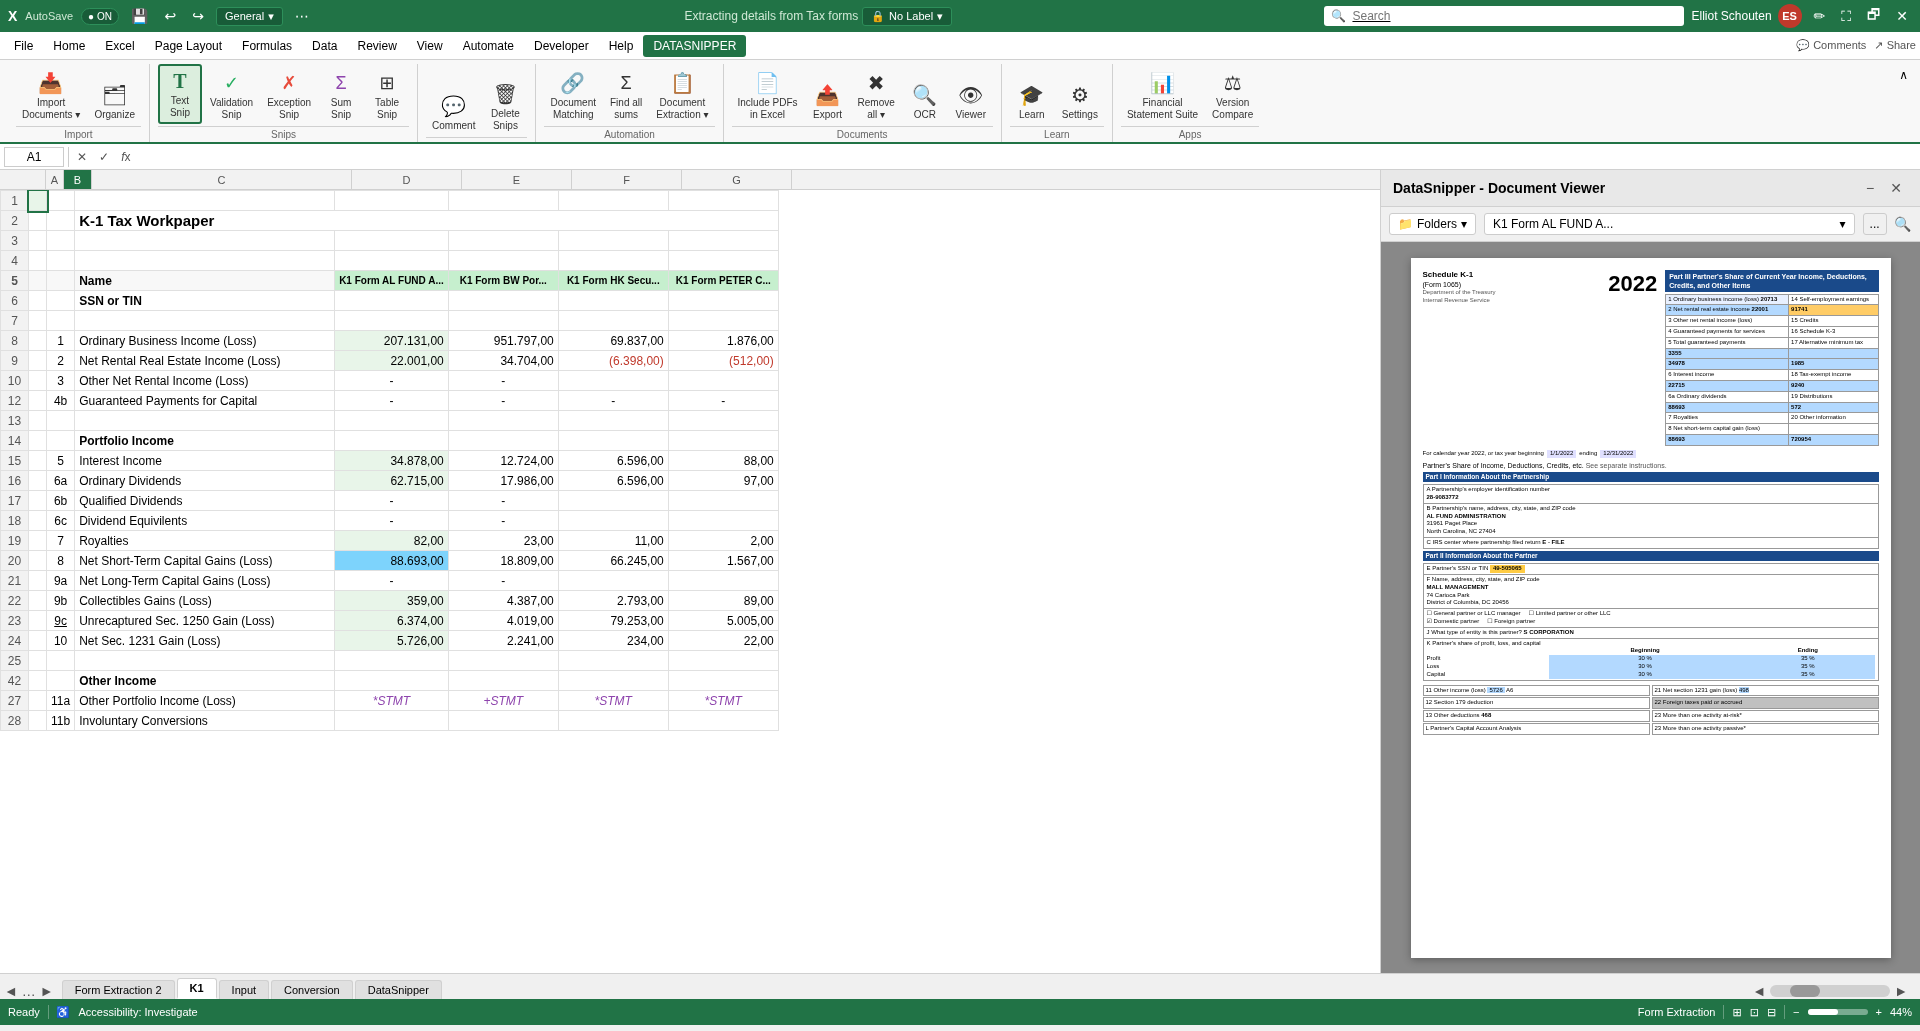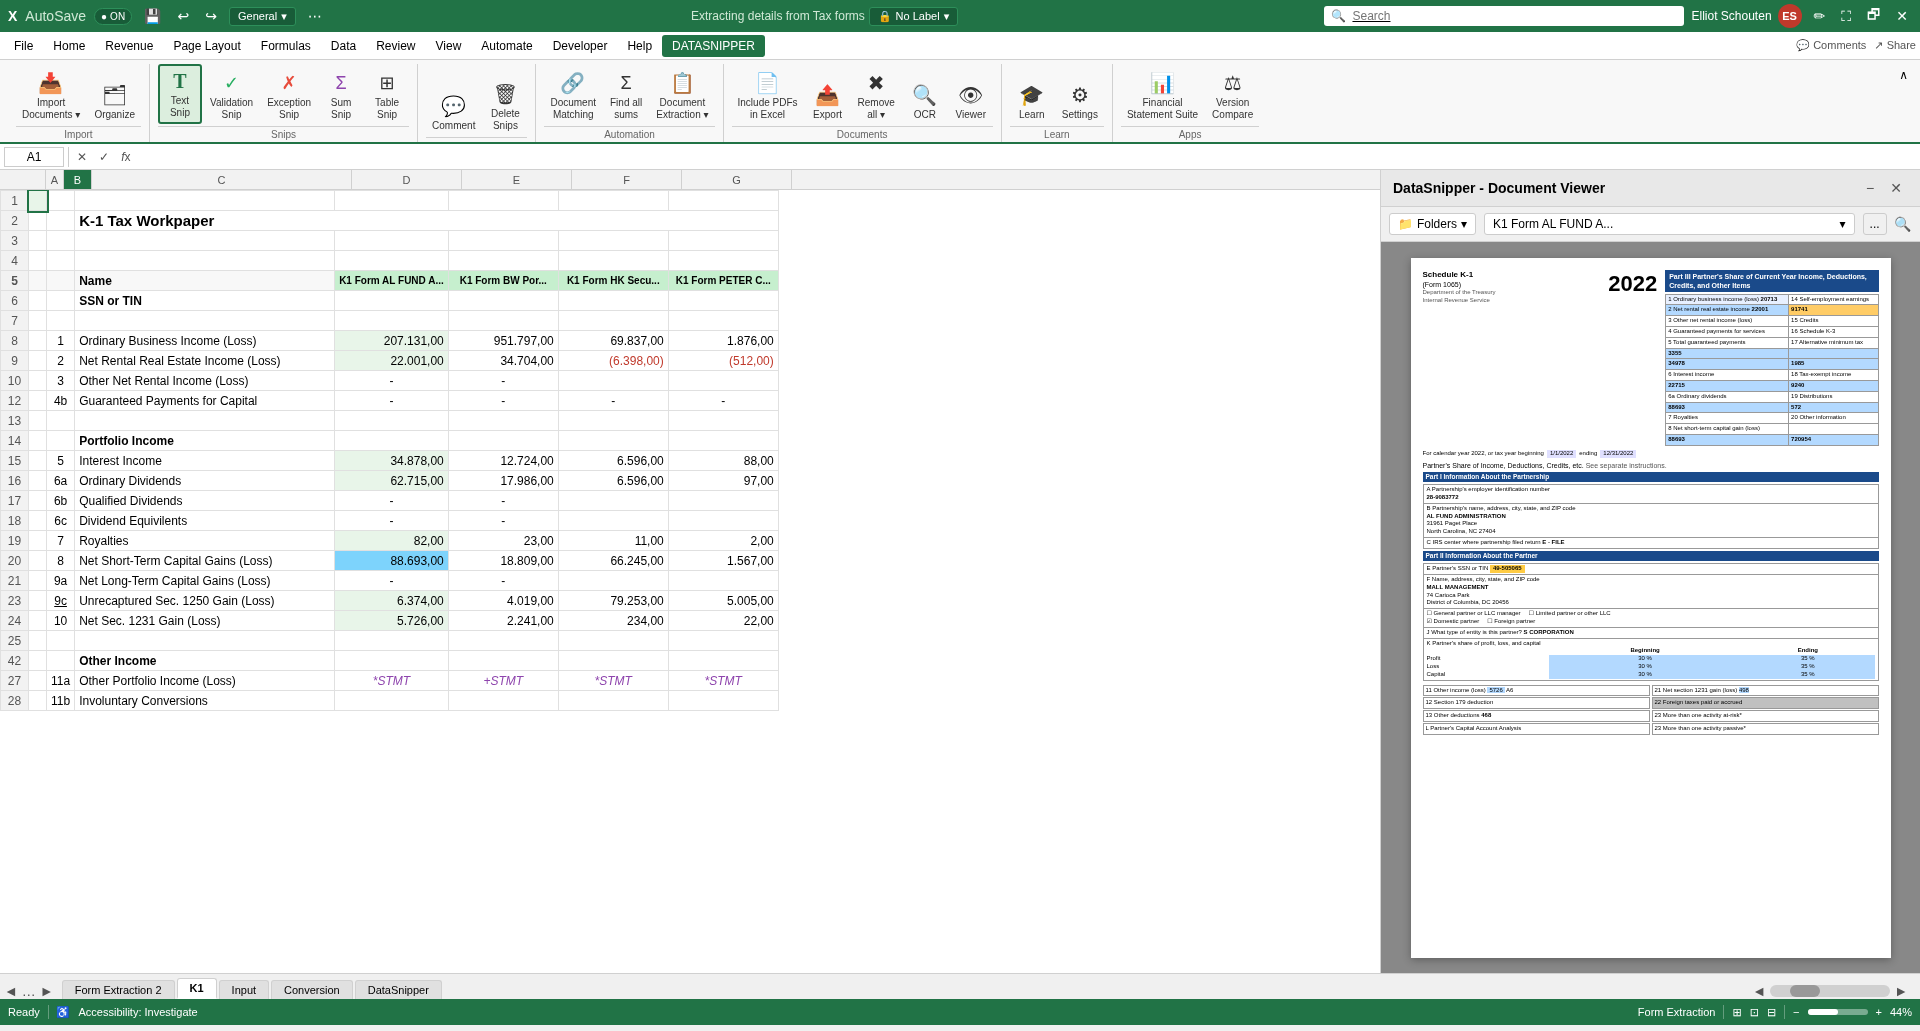--- a/index.html
+++ b/index.html
@@ -12,21 +12,21 @@
       height: 32px;
       display: flex;
       align-items: center;
       padding: 0 8px;
       justify-content: space-between;
     }
     #title-bar-left { display: flex; align-items: center; gap: 8px; }
     #title-bar-center { display: flex; align-items: center; gap: 4px; flex: 1; justify-content: center; }
     #title-bar-right { display: flex; align-items: center; gap: 8px; }
 
-    .autosave-label { font-size: 14px; color: #cfe8d5; }
+    .autosave-label { font-size: 11px; color: #cfe8d5; }
     .title-toggle { background: #185c38; border: 1px solid #2d8f5a; border-radius: 10px; padding: 2px 6px; font-size: 11px; display: flex; align-items: center; gap: 3px; }
     .title-icon-btn { background: none; border: none; color: white; cursor: pointer; font-size: 14px; padding: 2px 4px; }
 
     #doc-title { font-size: 12px; color: #cfe8d5; }
     #no-label { background: #185c38; border: 1px solid #2d8f5a; border-radius: 3px; padding: 2px 8px; font-size: 11px; display: flex; align-items: center; gap: 4px; }
 
     #search-box { background: white; border-radius: 3px; padding: 3px 8px; display: flex; align-items: center; gap: 6px; width: 360px; }
     #search-box input { border: none; outline: none; font-size: 12px; width: 100%; text-decoration: underline; }
 
     #user-area { display: flex; align-items: center; gap: 6px; font-size: 12px; }
@@ -332,21 +332,21 @@
     <button class="title-icon-btn">✏</button>
     <button class="title-icon-btn">⛶</button>
     <button class="title-icon-btn">🗗</button>
     <button class="title-icon-btn">✕</button>
   </div>
 </div>
 
 <div id="menu-bar">
   <div class="menu-item">File</div>
   <div class="menu-item">Home</div>
-  <div class="menu-item">Revenue</div>
+  <div class="menu-item">Excel</div>
   <div class="menu-item">Page Layout</div>
   <div class="menu-item">Formulas</div>
   <div class="menu-item">Data</div>
   <div class="menu-item">Review</div>
   <div class="menu-item">View</div>
   <div class="menu-item">Automate</div>
   <div class="menu-item">Developer</div>
   <div class="menu-item">Help</div>
   <div class="menu-item active">DATASNIPPER</div>
   <div style="margin-left:auto;display:flex;gap:8px;align-items:center;">
@@ -726,20 +726,30 @@
           <td class="row-num">21</td>
           <td></td>
           <td style="text-align:center;">9a</td>
           <td>Net Long-Term Capital Gains (Loss)</td>
           <td class="dash-cell">-</td>
           <td class="dash-cell">-</td>
           <td></td>
           <td></td>
         </tr>
 
+        <tr>
+          <td class="row-num">22</td>
+          <td></td>
+          <td style="text-align:center;">9b</td>
+          <td>Collectibles Gains (Loss)</td>
+          <td class="num-cell" style="background:#e8f5e9;">359,00</td>
+          <td class="num-cell">4.387,00</td>
+          <td class="num-cell">2.793,00</td>
+          <td class="num-cell">89,00</td>
+        </tr>
 
         <tr>
           <td class="row-num">23</td>
           <td></td>
           <td style="text-align:center;text-decoration:underline;">9c</td>
           <td>Unrecaptured Sec. 1250 Gain (Loss)</td>
           <td class="num-cell" style="background:#e8f5e9;">6.374,00</td>
           <td class="num-cell">4.019,00</td>
           <td class="num-cell">79.253,00</td>
           <td class="num-cell">5.005,00</td>

